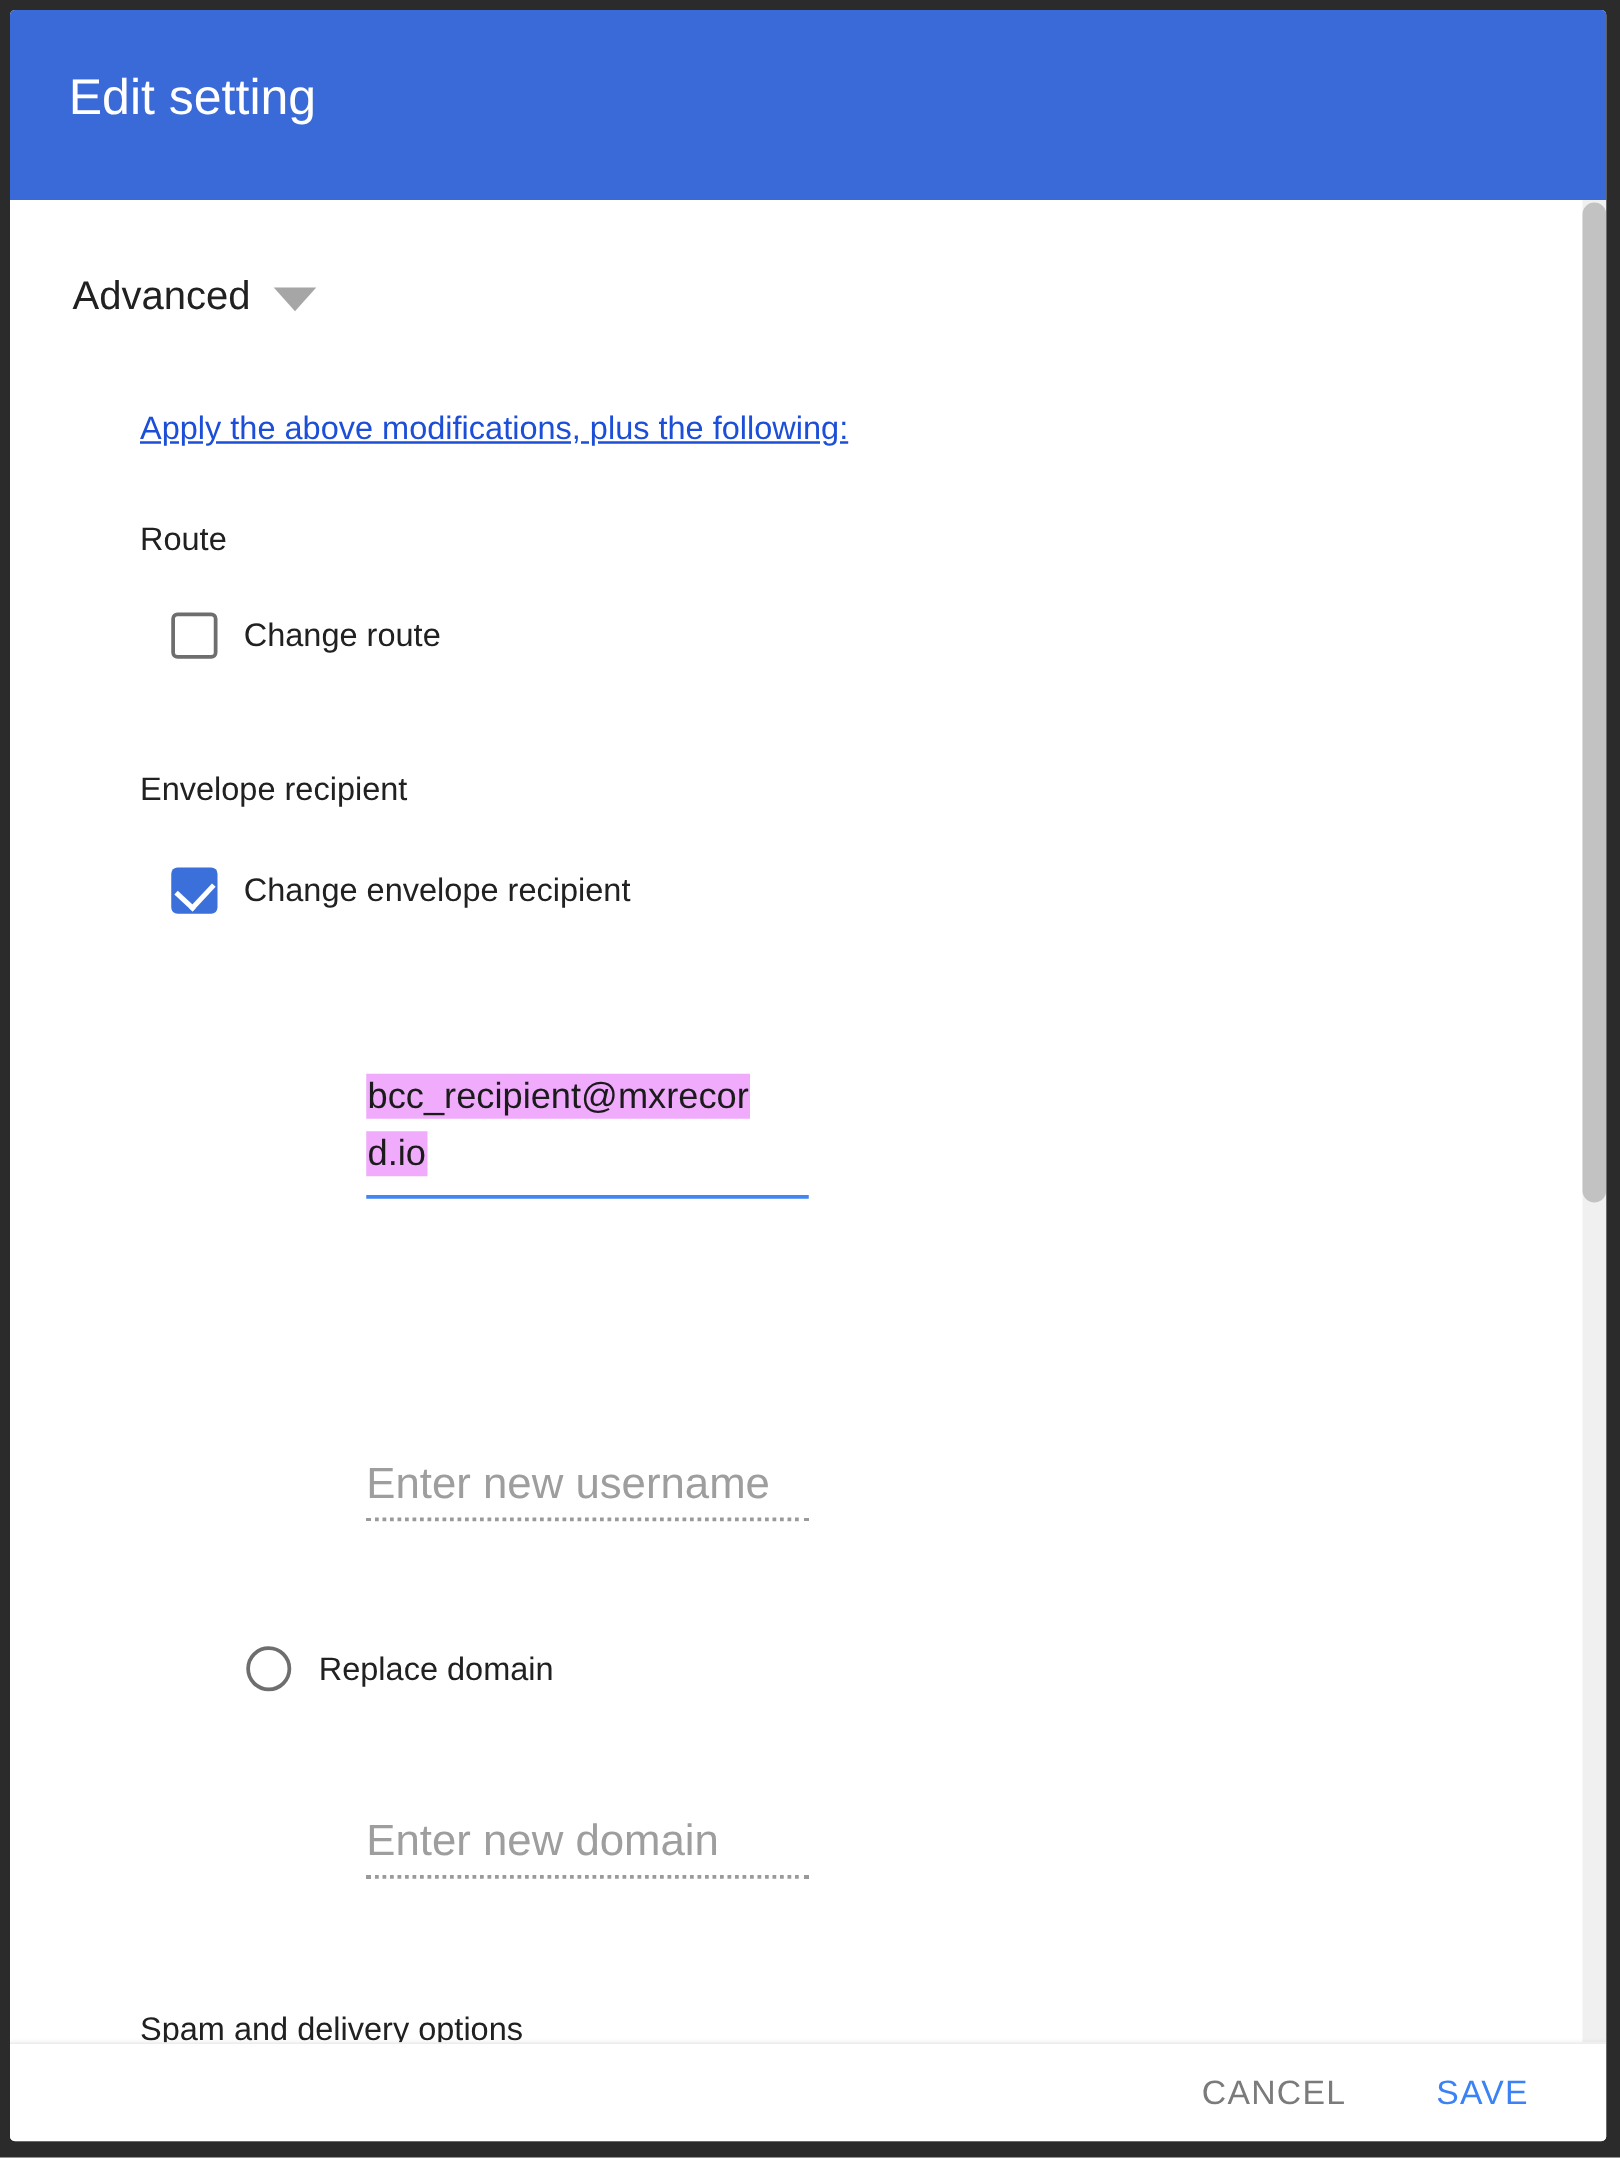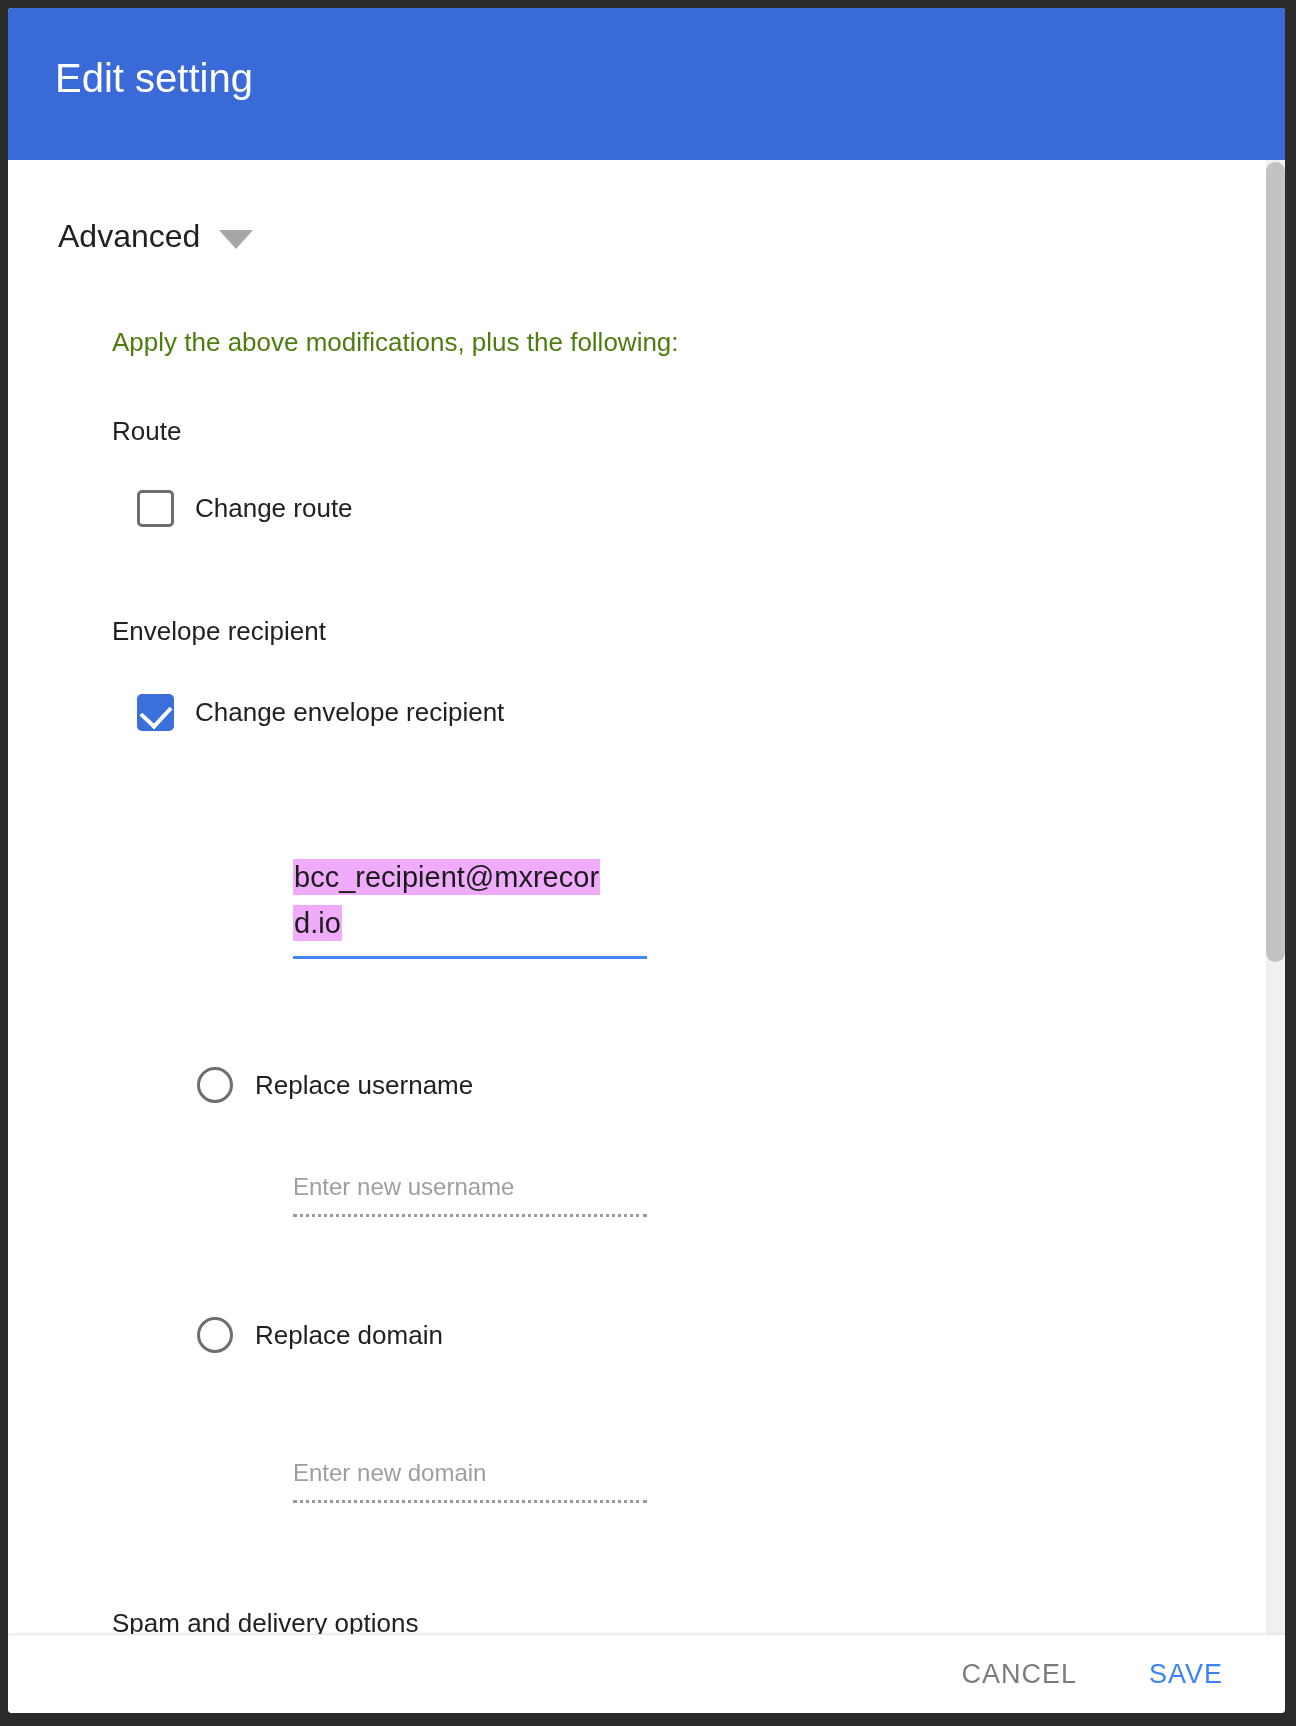--- a/index.html
+++ b/index.html
@@ -62,21 +62,21 @@
   }
   .mode-label { font-size: 32px; color: #212121; }
   .dropdown-arrow {
     width: 0; height: 0;
     margin-left: 19px;
     margin-top: 6px;
     border-left: 17px solid transparent;
     border-right: 17px solid transparent;
     border-top: 19px solid #a6a6a6;
   }
-  .intro-text { left: 104px; top: 166px; font-size: 26px; color: #4d7c0f; line-height: 32px; }
+  .intro-text { left: 104px; top: 166px; font-size: 26px; color: #1d4ed8; line-height: 32px; text-decoration: underline; }
   .section-heading { font-size: 26px; color: #212121; line-height: 32px; }
   .heading-route { left: 104px; top: 255px; }
   .heading-envelope { left: 104px; top: 455px; }
   .heading-spam { left: 104px; top: 1447px; }
 
   .check-row { display: inline-flex; align-items: center; }
   .row-change-route { left: 129px; top: 330px; }
   .row-change-envelope { left: 129px; top: 534px; }
   .checkbox {
     width: 37px; height: 37px;
@@ -143,21 +143,21 @@
     line-height: 46px;
     color: #1b1b1b;
   }
   .field-recipient .field-line > span {
     background: #f0abfc;
     padding: 2px 1px;
   }
   .field-username { top: 1008px; border-bottom: 3px dotted #9a9a9a; padding-bottom: 8px; }
   .field-domain   { top: 1258px; border-bottom: 3px dotted #9a9a9a; padding-bottom: 8px; margin-top: 36px; }
   .placeholder {
-    font-size: 24px;
+    font-size: 35px;
     line-height: 38px;
     color: #9e9e9e;
   }
 
   .dialog-footer {
     flex: none;
     height: 79px;
     background: #ffffff;
     border-top: 1px solid #e8e8e8;
     box-shadow: 0 -1px 3px rgba(0,0,0,0.05);
@@ -213,24 +213,20 @@
       <span class="checkbox checked"></span>
       <span class="check-label">Change envelope recipient</span>
     </div>
 
 
     <div class="abs text-field field-recipient">
       <span class="field-line"><span>bcc_recipient@mxrecor</span></span>
       <span class="field-line"><span>d.io</span></span>
     </div>
 
-    <div class="abs radio-row row-replace-username">
-      <span class="radio off"></span>
-      <span class="radio-label">Replace username</span>
-    </div>
 
     <div class="abs text-field field-username">
       <span class="placeholder">Enter new username</span>
     </div>
 
     <div class="abs radio-row row-replace-domain">
       <span class="radio off"></span>
       <span class="radio-label">Replace domain</span>
     </div>
 

